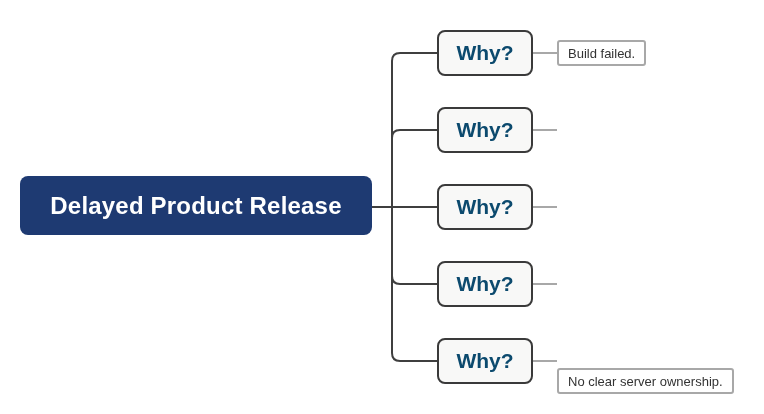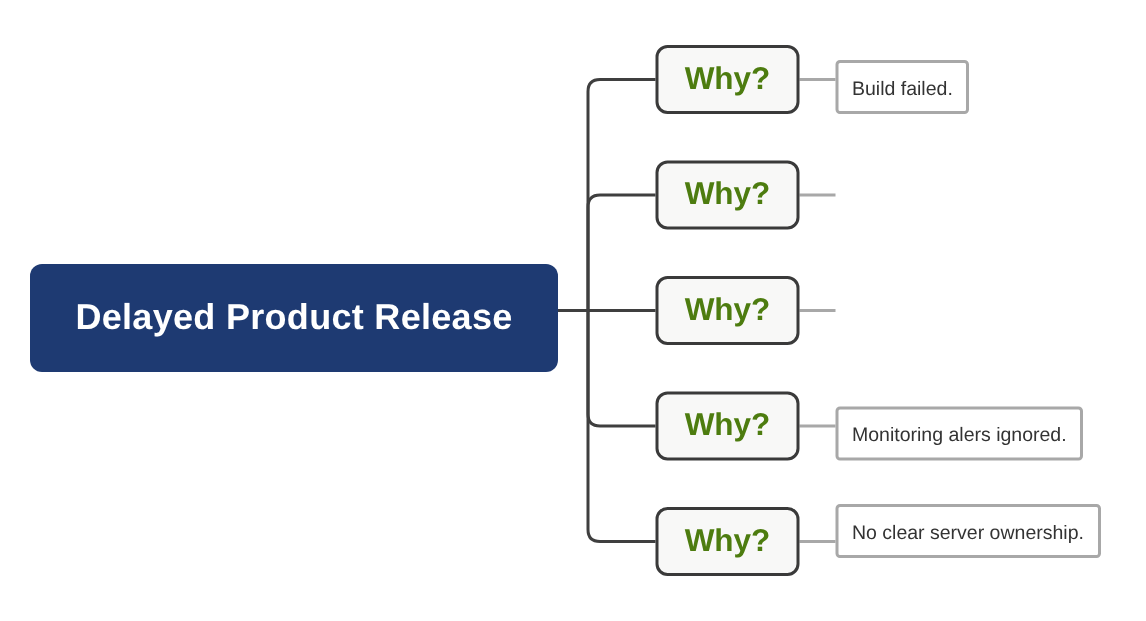--- a/index.html
+++ b/index.html
@@ -21,21 +21,21 @@
     top: 0;
     width: 764px;
     height: 414px;
     pointer-events: none;
   }
   .root-node {
     position: absolute;
     left: 20px;
     top: 176px;
     width: 352px;
-    height: 72px;
+    height: 59px;
     background: #1e3a72;
     border-radius: 8px;
     display: flex;
     align-items: center;
     justify-content: center;
     color: #ffffff;
     font-size: 24px;
     font-weight: bold;
     box-sizing: border-box;
     letter-spacing: 0.2px;
@@ -44,29 +44,29 @@
     position: absolute;
     left: 437px;
     width: 96px;
     height: 46px;
     background: #f8f8f7;
     border: 2.5px solid #3a3a3a;
     border-radius: 8px;
     display: flex;
     align-items: center;
     justify-content: center;
-    color: #4d7c0f;
+    color: #0c4a6e;
     font-size: 21px;
     font-weight: bold;
     box-sizing: border-box;
   }
   .answer-node {
     position: absolute;
     left: 557px;
-    height: 36px;
+    height: 26px;
     background: #ffffff;
     border: 2px solid #a8a8a8;
     border-radius: 3px;
     display: flex;
     align-items: center;
     padding: 0 9px;
     color: #333333;
     font-size: 13px;
     box-sizing: border-box;
     white-space: nowrap;
@@ -105,24 +105,21 @@
     <span>Why?</span>
   </div>
 
   <div class="why-node" style="top:184px">
     <span>Why?</span>
   </div>
 
   <div class="why-node" style="top:261px">
     <span>Why?</span>
   </div>
-  <div class="answer-node" style="top:271px">
-    <span>Monitoring alers ignored.</span>
-  </div>
 
   <div class="why-node" style="top:338px">
     <span>Why?</span>
   </div>
-  <div class="answer-node" style="top:336px">
+  <div class="answer-node" style="top:368px">
     <span>No clear server ownership.</span>
   </div>
 
 </div>
 
 </body></html>

